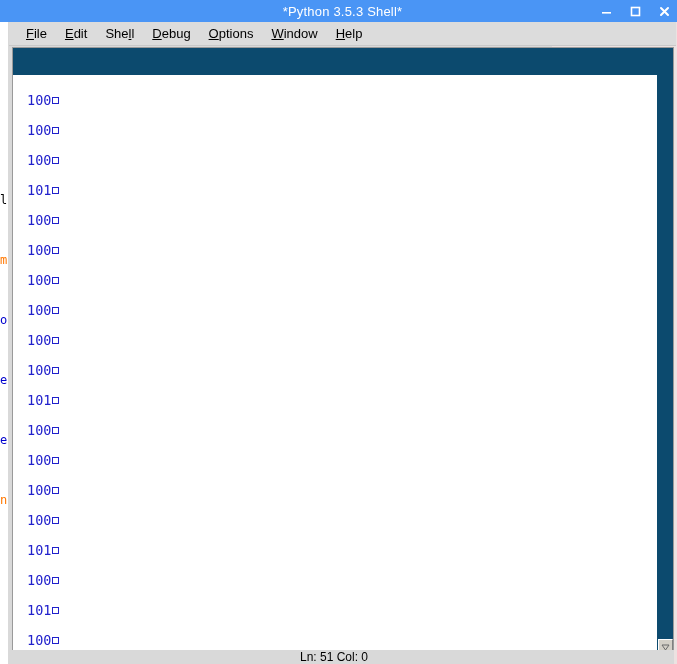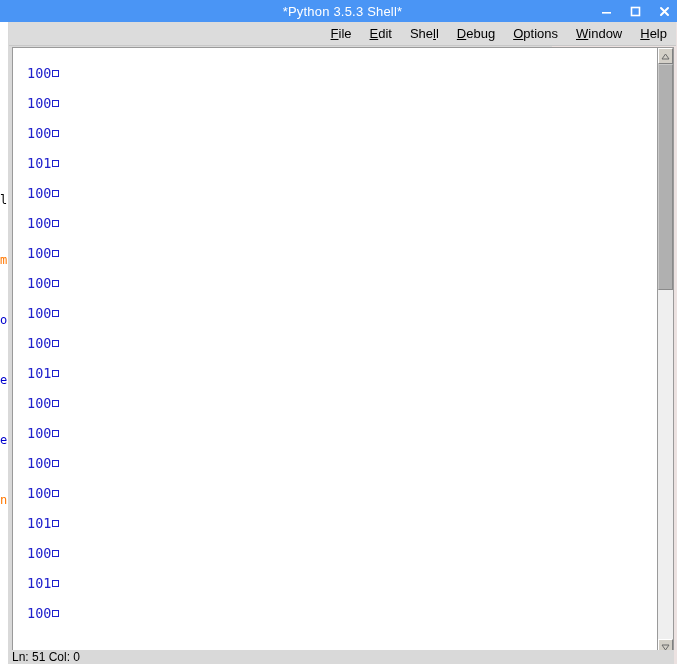--- a/index.html
+++ b/index.html
@@ -102,21 +102,20 @@
     left: 1px;
     top: 22px;
     width: 667px;
     height: 24px;
     background: #dcdcdc;
     border-bottom: 1px solid #c8c8c8;
     display: flex;
     align-items: center;
     padding-left: 8px;
     box-sizing: border-box;
-    justify-content: flex-end;
   }
   .menu-item {
     font-size: 13px;
     color: #000000;
     padding: 2px 9px;
     cursor: default;
     white-space: nowrap;
     font-family: "Liberation Sans", sans-serif;
   }
   .menu-item .mn { text-decoration: underline; }
@@ -125,20 +124,21 @@
   #text-frame {
     position: absolute;
     left: 4px;
     top: 47px;
     width: 662px;
     height: 609px;
     background: #0c4a6e;
     border: 1px solid #9a9a9a;
     box-sizing: border-box;
     display: flex;
+    align-items: flex-end;
   }
   #text-area {
     flex: 1 1 auto;
     position: relative;
     overflow: hidden;
     background: #ffffff;
     padding: 10px 0 0 14px;
     box-sizing: border-box;
   }
   .out-line {
@@ -210,21 +210,21 @@
   
   #statusbar {
     position: absolute;
     left: 4px;
     bottom: 0;
     width: 662px;
     height: 14px;
     background: #d9d9d9;
     display: flex;
     align-items: flex-start;
-    justify-content: flex-start;
+    justify-content: center;
     padding-right: 18px;
     box-sizing: border-box;
     overflow: hidden;
   }
   #status-text {
     font-size: 12px;
     color: #000000;
     font-family: "Liberation Sans", sans-serif;
     white-space: nowrap;
   }

